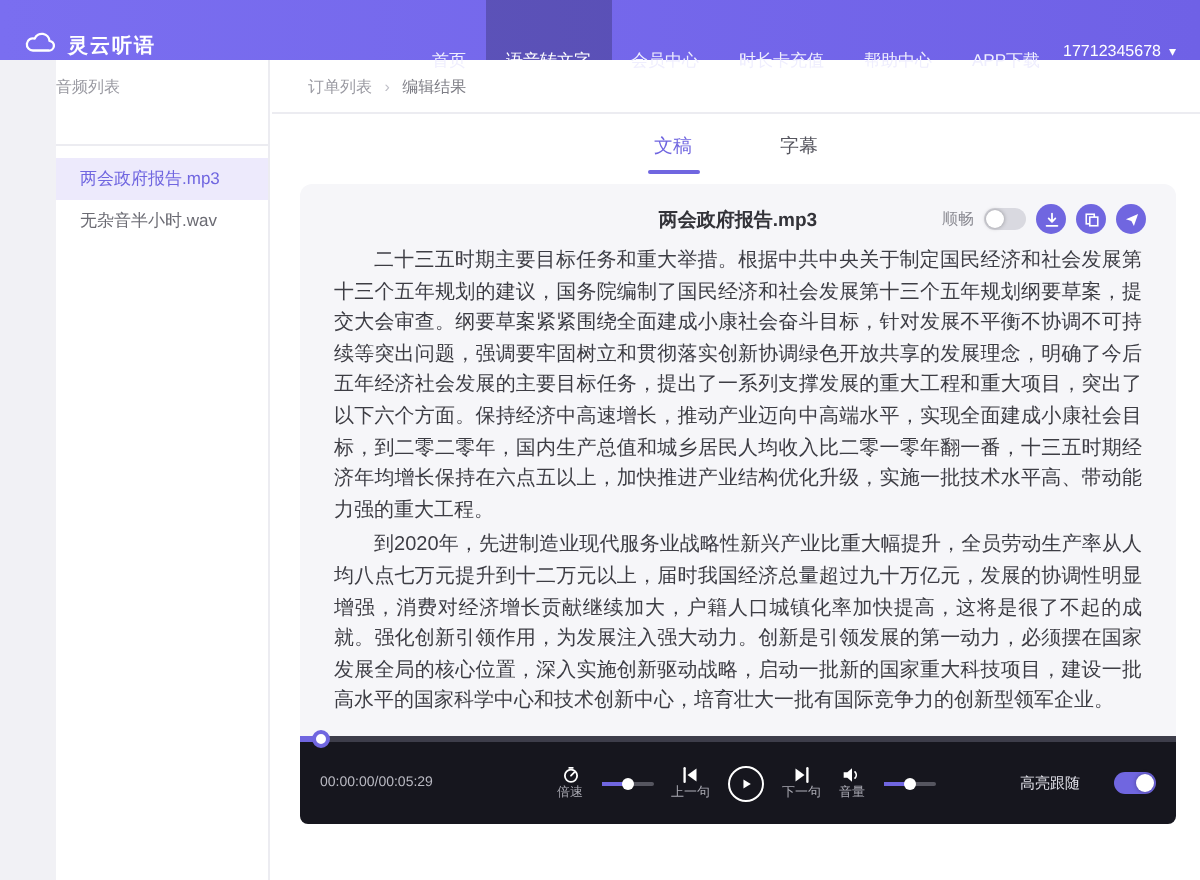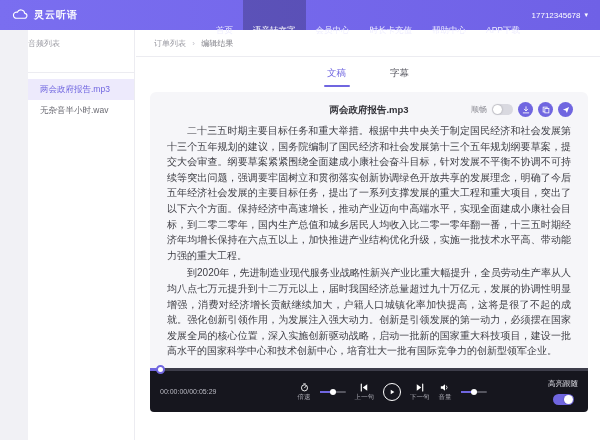--- a/index.html
+++ b/index.html
@@ -1,21 +1,21 @@
 <!DOCTYPE html>
 <html><head>
 <meta charset="utf-8">
 <style>
   * { margin:0; padding:0; box-sizing:border-box; }
   html,body { width:600px; height:440px; font-family:"Liberation Sans","DejaVu Sans",sans-serif; }
   .page { position:relative; width:600px; height:440px; background:#ffffff; overflow:hidden; }
 
   
   .navbar { position:absolute; top:0; left:0; width:600px; height:30px;
-    background:linear-gradient(90deg,#7a6ef0,#6f61e6); display:flex; align-items:center;
+    background:linear-gradient(90deg,#7a6ef0,#6f61e6); display:flex; align-items:flex-end;
     padding:0 12px; color:#fff; z-index:5; }
   .brand { display:flex; align-items:center; gap:5px; font-size:10px; font-weight:bold; letter-spacing:1px; }
   .nav-items { display:flex; margin-left:128px; height:30px; }
   .nav-item { font-size:8.5px; color:#efeefe; line-height:30px; padding:15px 10px; cursor:pointer; text-decoration:none; white-space:nowrap; }
   .nav-item.active { background:rgba(0,0,0,0.22); color:#fff; }
   .account { margin-left:auto; display:flex; align-items:center; gap:4px; font-size:8px; cursor:pointer; }
   .caret { font-size:7px; }
 
   
   .rail { position:absolute; left:0; top:30px; width:28px; height:410px; background:#f1f1f5; }
@@ -66,21 +66,21 @@
   .player-row { flex:1; display:flex; align-items:center; padding:0 10px; }
   .time { font-size:7px; color:#b9b9c2; width:76px; white-space:nowrap; }
   .player-center { flex:1; display:flex; align-items:center; justify-content:center; gap:9px; }
   .pc-group { display:flex; flex-direction:column; align-items:center; line-height:1; gap:2px; cursor:pointer; }
   .pc-label { font-size:6.5px; color:#a9a9b2; white-space:nowrap; }
   .slider { width:26px; height:2px; background:#55555f; border-radius:1px; position:relative; cursor:pointer; }
   .slider .sfill { height:100%; width:50%; background:#7066e0; }
   .slider .sdot { position:absolute; top:-2px; left:50%; margin-left:-3px; width:6px; height:6px; border-radius:50%; background:#fff; }
   .play-btn { width:18px; height:18px; border-radius:50%; border:1px solid #fff; background:transparent; cursor:pointer;
     display:flex; align-items:center; justify-content:center; padding:0; }
-  .highlight-group { margin-left:auto; display:flex; align-items:center; gap:5px; font-size:7.5px; color:#e2e2ea; white-space:nowrap;flex-direction:column; }
+  .highlight-group { margin-left:auto; display:flex; align-items:center; gap:17px; font-size:7.5px; color:#e2e2ea; white-space:nowrap; }
 </style>
 </head>
 <body>
 
 <div class="page">
 
   <header class="navbar">
     <div class="brand">
       <span>
         <svg width="17" height="12" viewBox="0 0 24 16">

